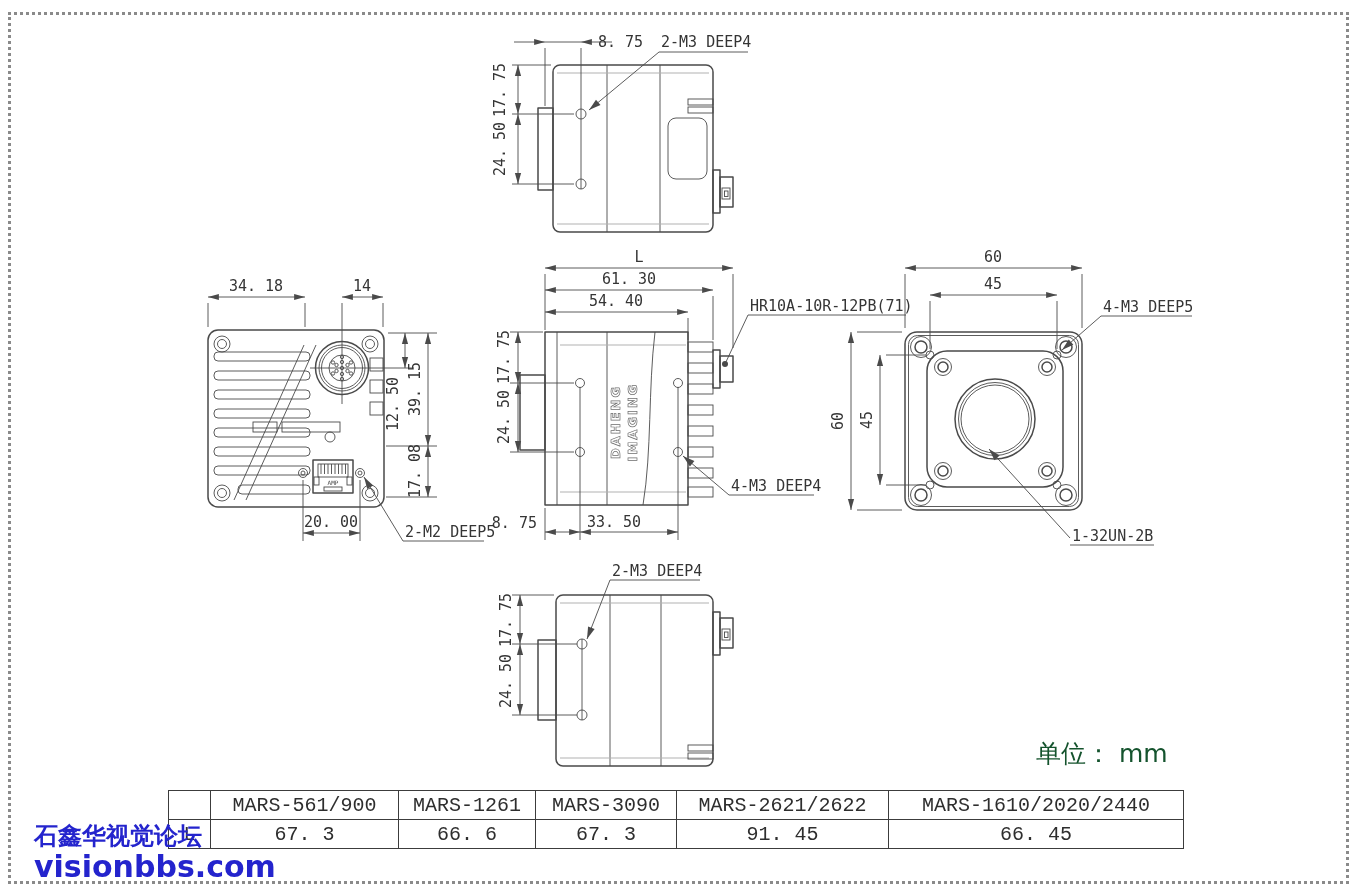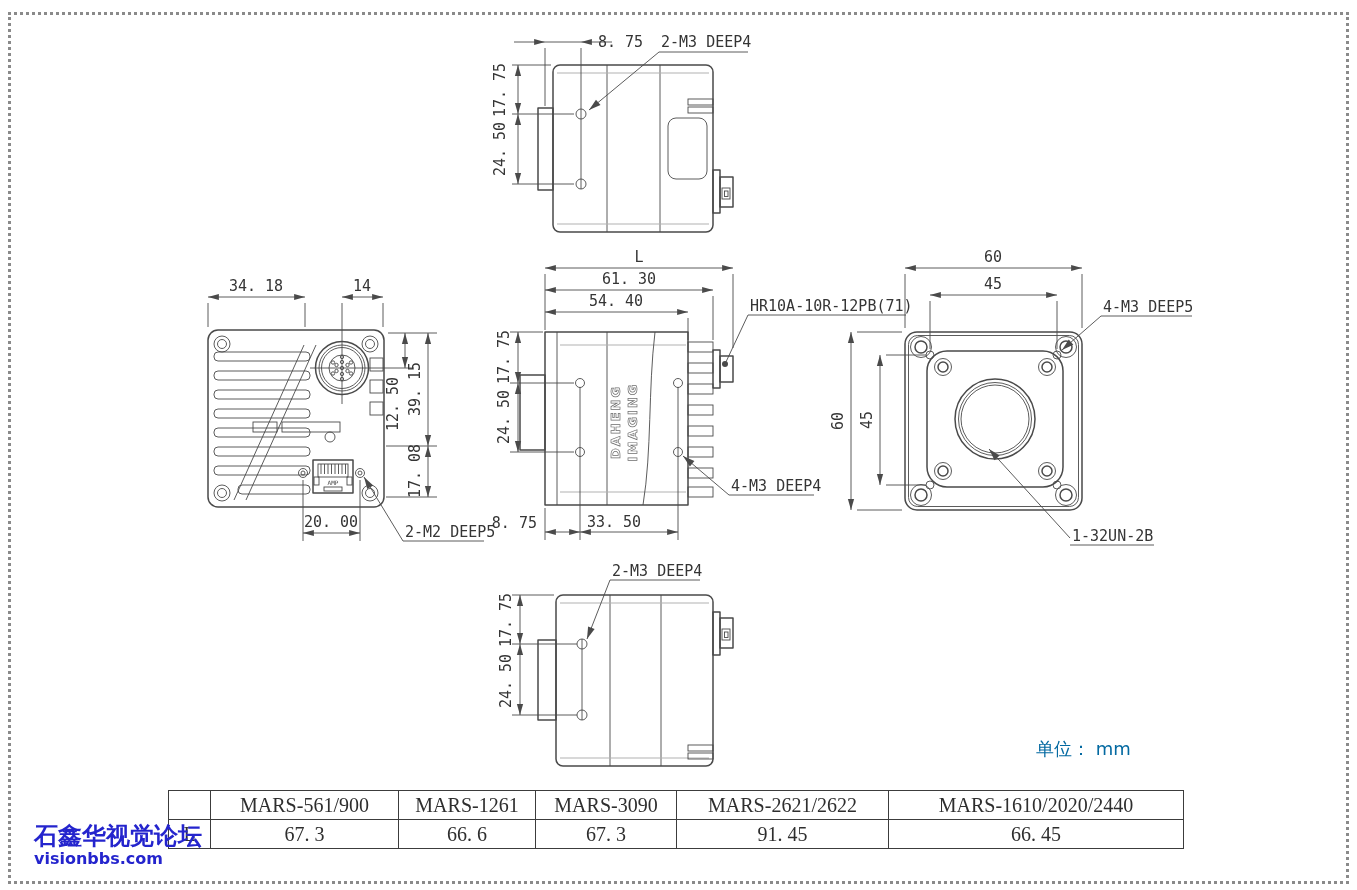--- a/index.html
+++ b/index.html
@@ -16,27 +16,27 @@
           font-size:15px;fill:#353535;}
   .mid{text-anchor:middle;}
   .end{text-anchor:end;}
   .logo-t{font-family:"DejaVu Sans","Liberation Sans",sans-serif;font-size:13px;
           font-weight:bold;fill:none;stroke:#6e6e6e;stroke-width:0.7;
           letter-spacing:2px;text-anchor:middle;}
   .tinytxt{font-family:"DejaVu Sans Mono","Liberation Mono",monospace;
            font-size:6px;fill:#4a4a4a;text-anchor:middle;}
   .dim-table{position:absolute;left:168px;top:790px;border-collapse:collapse;table-layout:fixed;}
   .dim-table th,.dim-table td{border:1.6px solid #3c3c3c;height:28px;text-align:center;
-      font-family:Liberation Serif, serif;font-size:20px;
+      font-family:Liberation Mono, monospace;font-size:20px;
       font-weight:normal;color:#2e2e2e;padding:0 4px;white-space:nowrap;overflow:hidden;}
-  .units{position:absolute;left:1036px;top:737px;font-size:18px;color:#0369a1;
+  .units{position:absolute;left:1036px;top:737px;font-size:25px;color:#14532d;
          font-family:"DejaVu Sans","Liberation Sans",sans-serif;}
   .wm{position:absolute;left:6px;color:#2424cd;font-weight:bold;line-height:1.05;margin-left:28px;}
   .wm-1{top:824px;font-size:24px;}
-  .wm-2{top:851px;font-size:16px;}
+  .wm-2{top:851px;font-size:30px;}
 </style>
 </head>
 <body>
 
 <div class="frame"></div>
 
 <svg class="drawing" width="1357" height="890" viewBox="0 0 1357 890">
   <defs>
     <marker id="aS" orient="auto" markerUnits="userSpaceOnUse" markerWidth="12" markerHeight="9" refX="0.6" refY="4.5">
       <path d="M0.6,4.5 L11.5,1.4 L11.5,7.6 Z" fill="#4a4a4a"></path>

